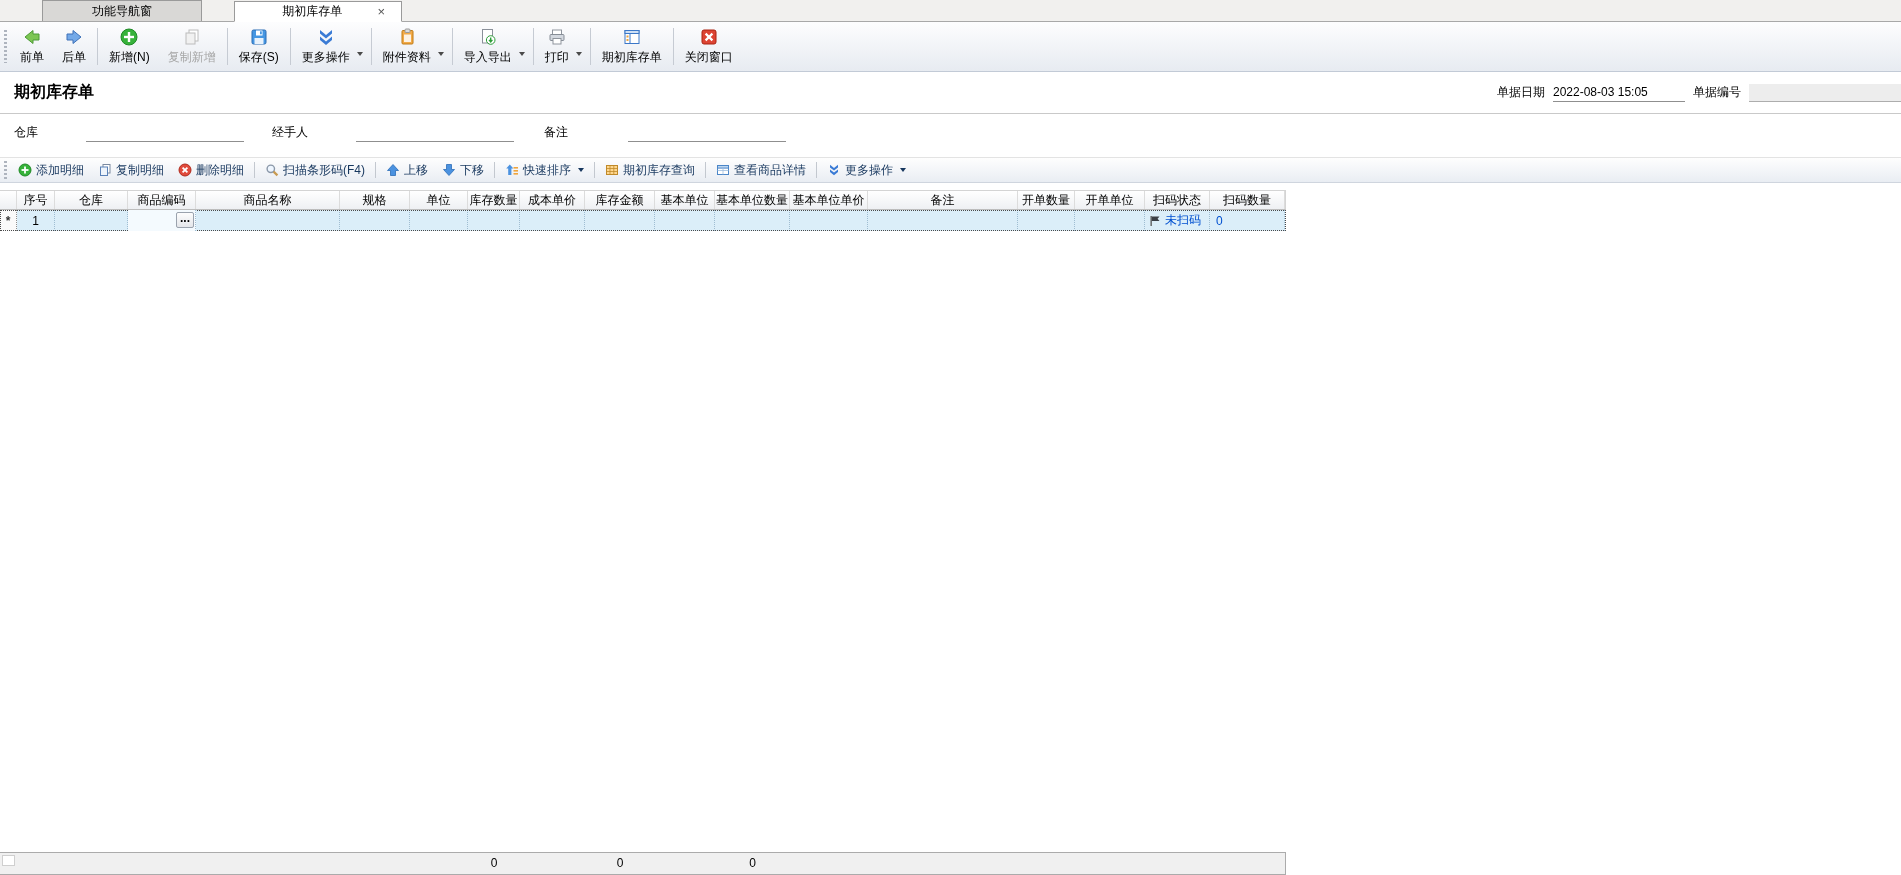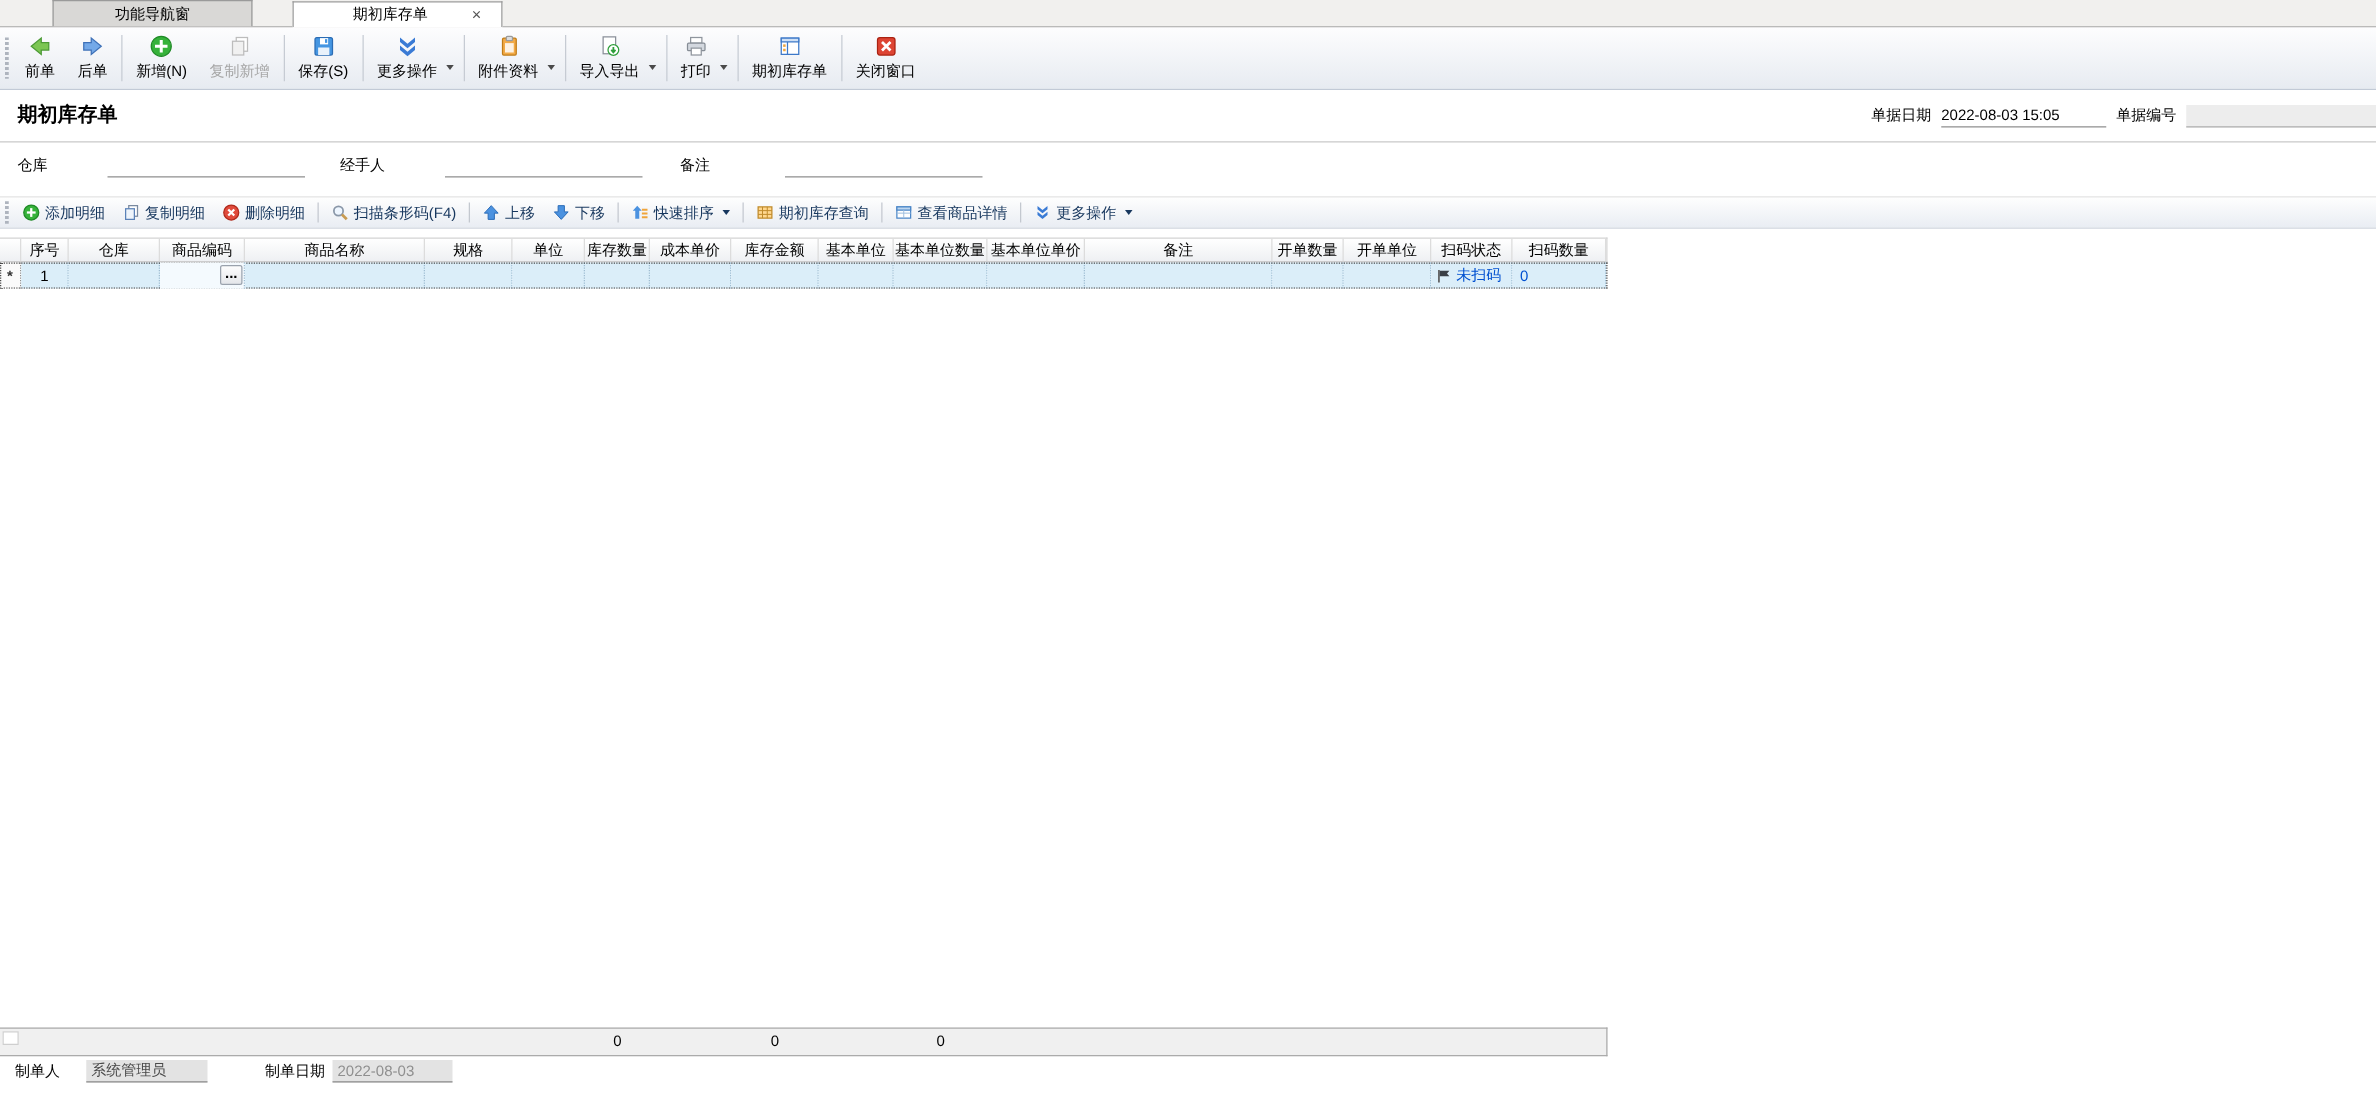--- a/index.html
+++ b/index.html
@@ -442,20 +442,14 @@
 
   <div class="spacer"></div>
 
   <div class="footer-bar">
     <div class="footer-box"></div>
     <span class="total total-qty">0</span>
     <span class="total total-amt">0</span>
     <span class="total total-base">0</span>
   </div>
 
-  <div class="bottom-row">
-    <span class="fld-label">制单人</span>
-    <input class="ro-input creator-input" readonly="" value="系统管理员" style="">
-    <span class="fld-label bdate-label">制单日期</span>
-    <input class="ro-input bdate-input" readonly="" value="2022-08-03" style="">
-  </div>
 
 </div>
 
 </body></html>

